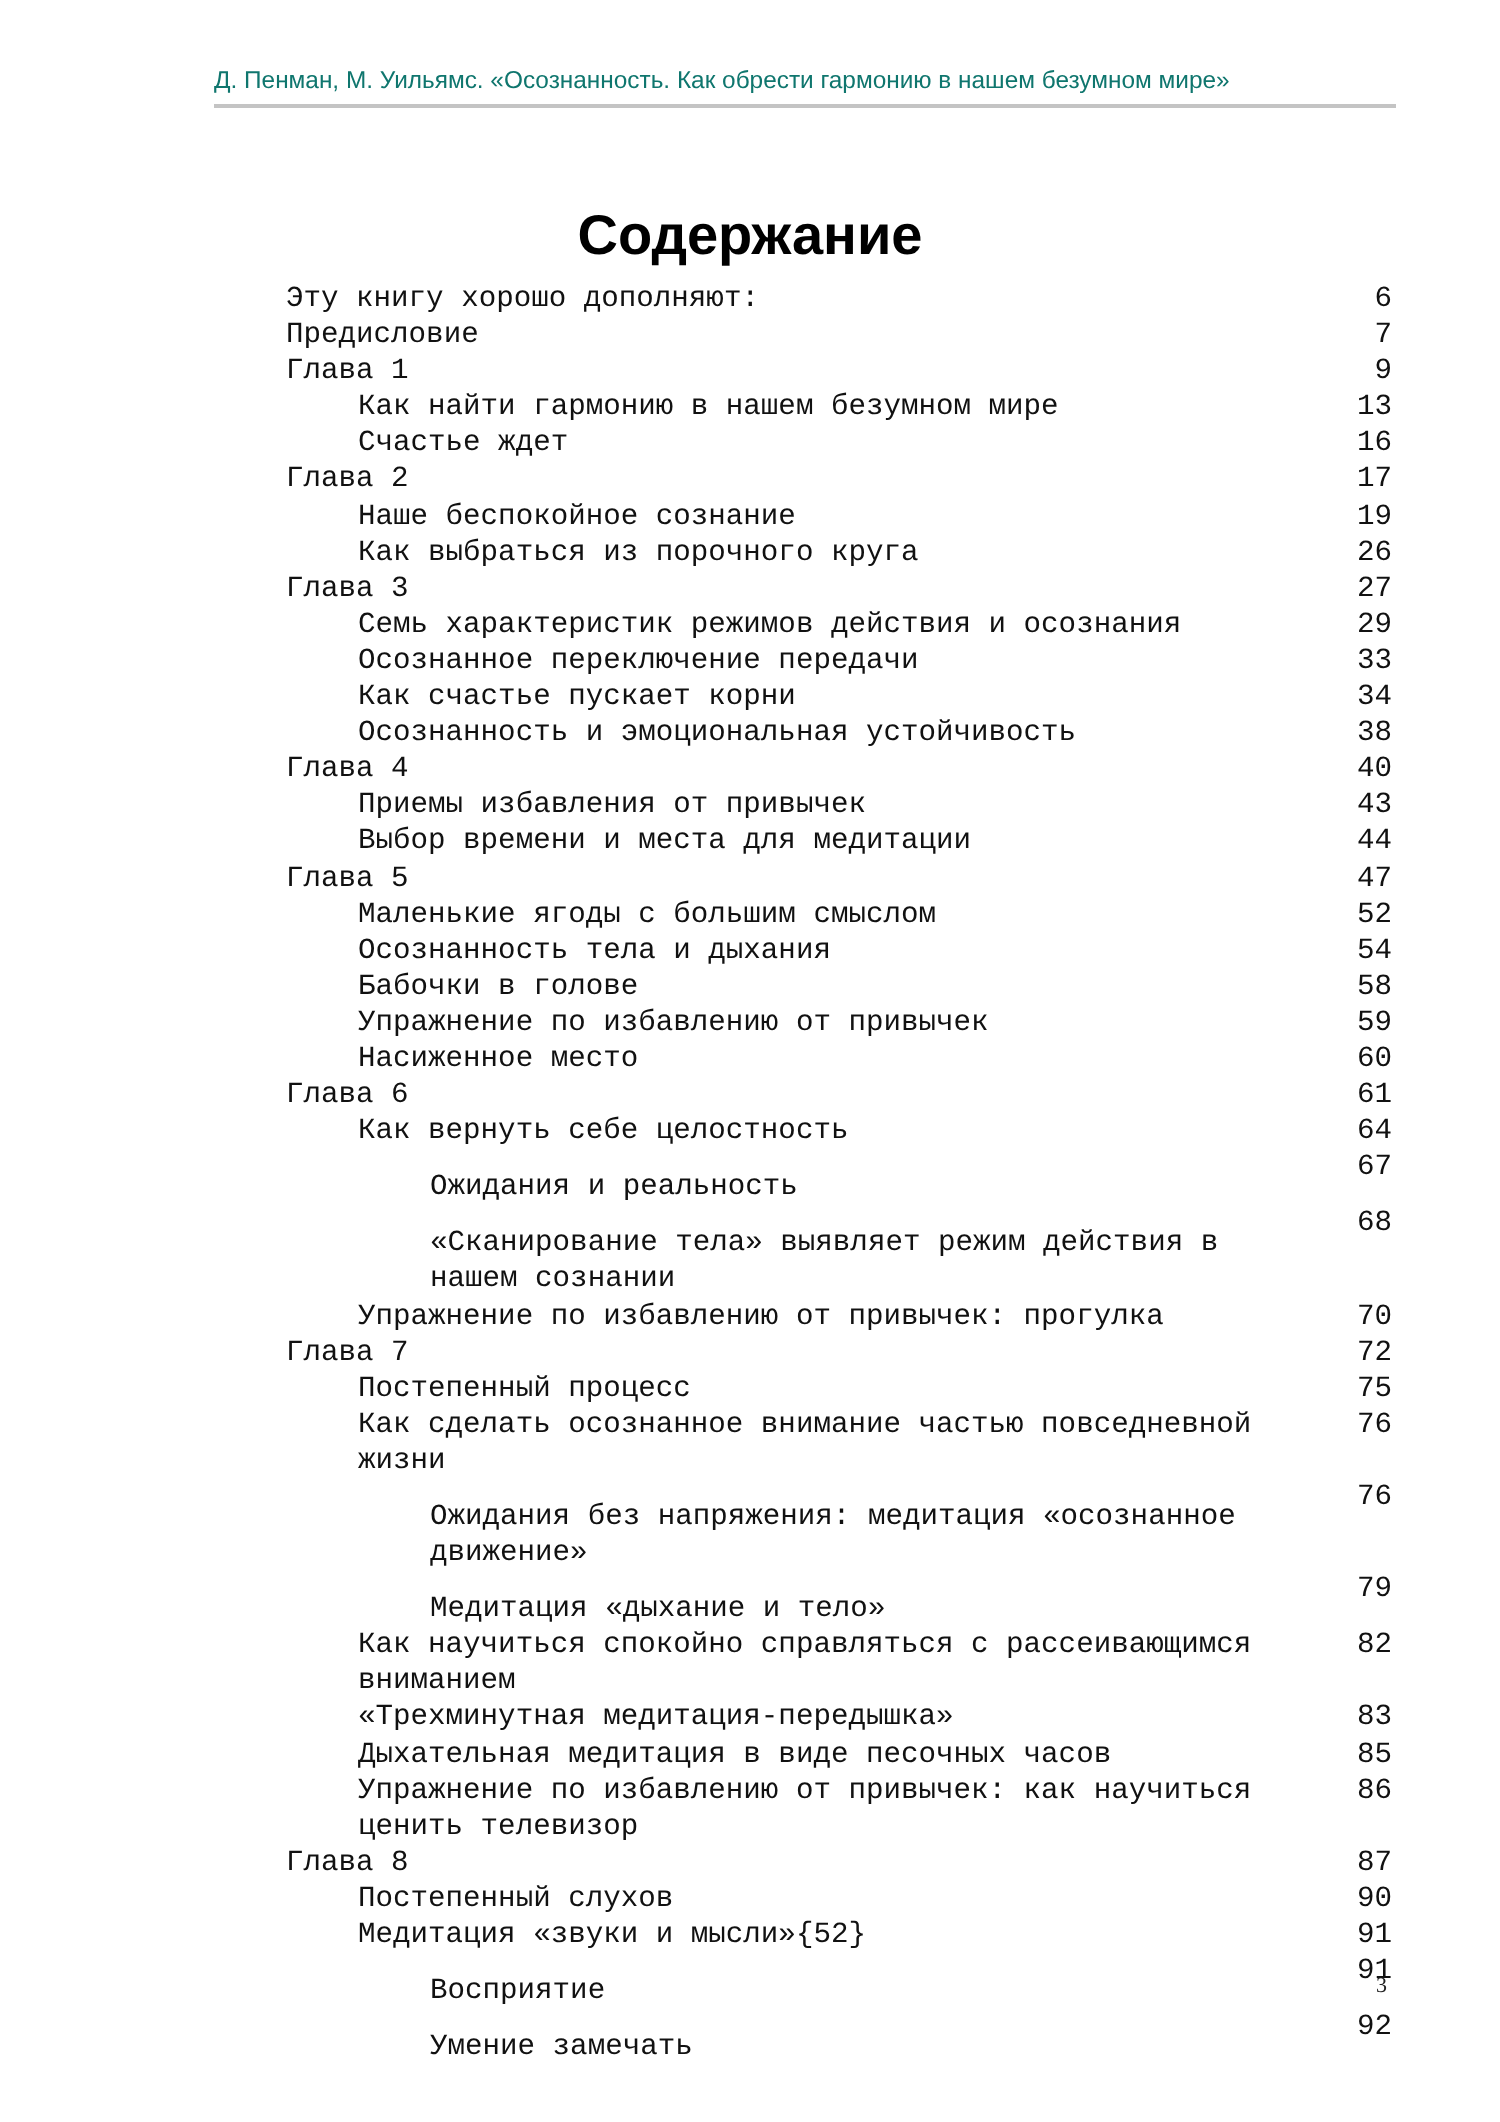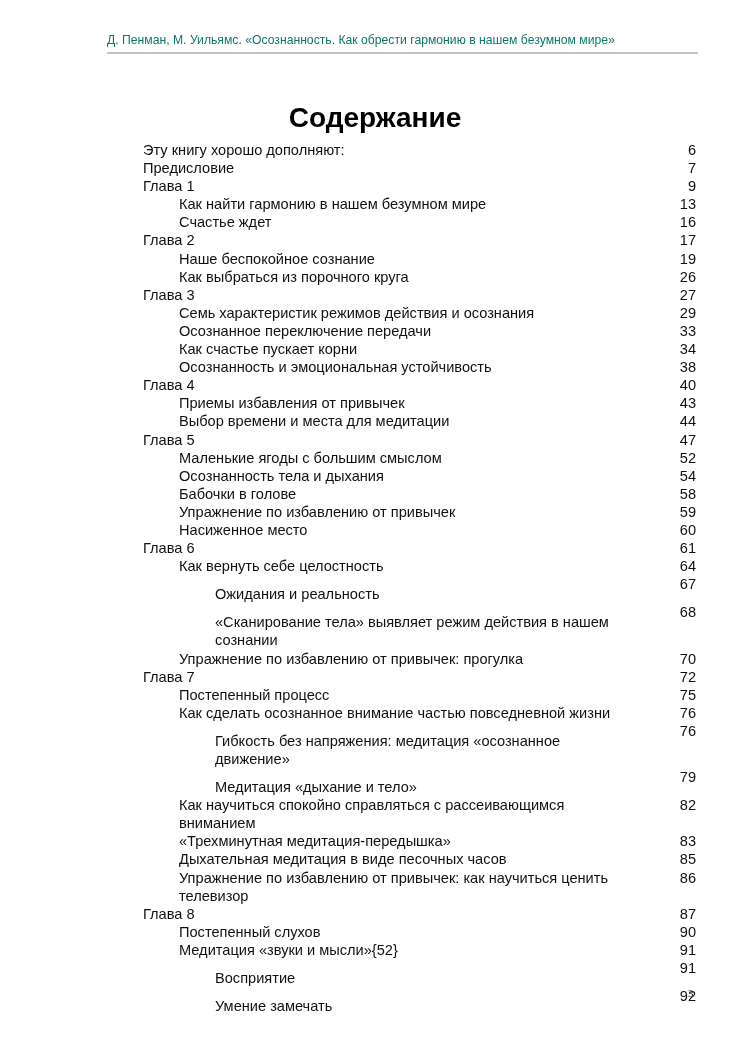--- a/index.html
+++ b/index.html
@@ -11,21 +11,21 @@
   }
   .header-rule {
     position:absolute; left:107px; top:52px; width:591px; height:2px; background:#c4c4c4;
   }
   .title {
     position:absolute; left:0; width:750px; top:102px; text-align:center;
     font-family:"Liberation Sans", sans-serif; font-weight:bold; font-size:28px; color:#000;
   }
   .toc {
     position:absolute; left:143px; top:141px; width:553px;
-    font-family:Liberation Sans, sans-serif; font-size:14.6px; color:#111; line-height:18.1px;
+    font-family:Liberation Mono, monospace; font-size:14.6px; color:#111; line-height:18.1px;
   }
   .row { position:relative; display:flex; }
   .row .label { flex:1; padding-right:60px; }
   .row .page { position:absolute; right:0; top:0; text-align:right; }
   .lvl1 .label { padding-left:0; }
   .lvl2 .label { padding-left:36px; }
   .lvl3 .label { padding-left:72px;margin-top:10px; }
   .pagenum {
     position:absolute; left:688px; top:987px;
     font-family:"Liberation Serif", serif; font-size:11px; color:#222;
@@ -154,21 +154,21 @@
     </div>
     <div class="row lvl2">
       <span class="label">Постепенный процесс</span>
       <span class="page">75</span>
     </div>
     <div class="row lvl2">
       <span class="label">Как сделать осознанное внимание частью повседневной жизни</span>
       <span class="page">76</span>
     </div>
     <div class="row lvl3">
-      <span class="label">Гибкость без напряжения: медитация «осознанное движение»</span>
+      <span class="label">Ожидания без напряжения: медитация «осознанное движение»</span>
       <span class="page">76</span>
     </div>
     <div class="row lvl3">
       <span class="label">Медитация «дыхание и тело»</span>
       <span class="page">79</span>
     </div>
     <div class="row lvl2">
       <span class="label">Как научиться спокойно справляться с рассеивающимся вниманием</span>
       <span class="page">82</span>
     </div>

